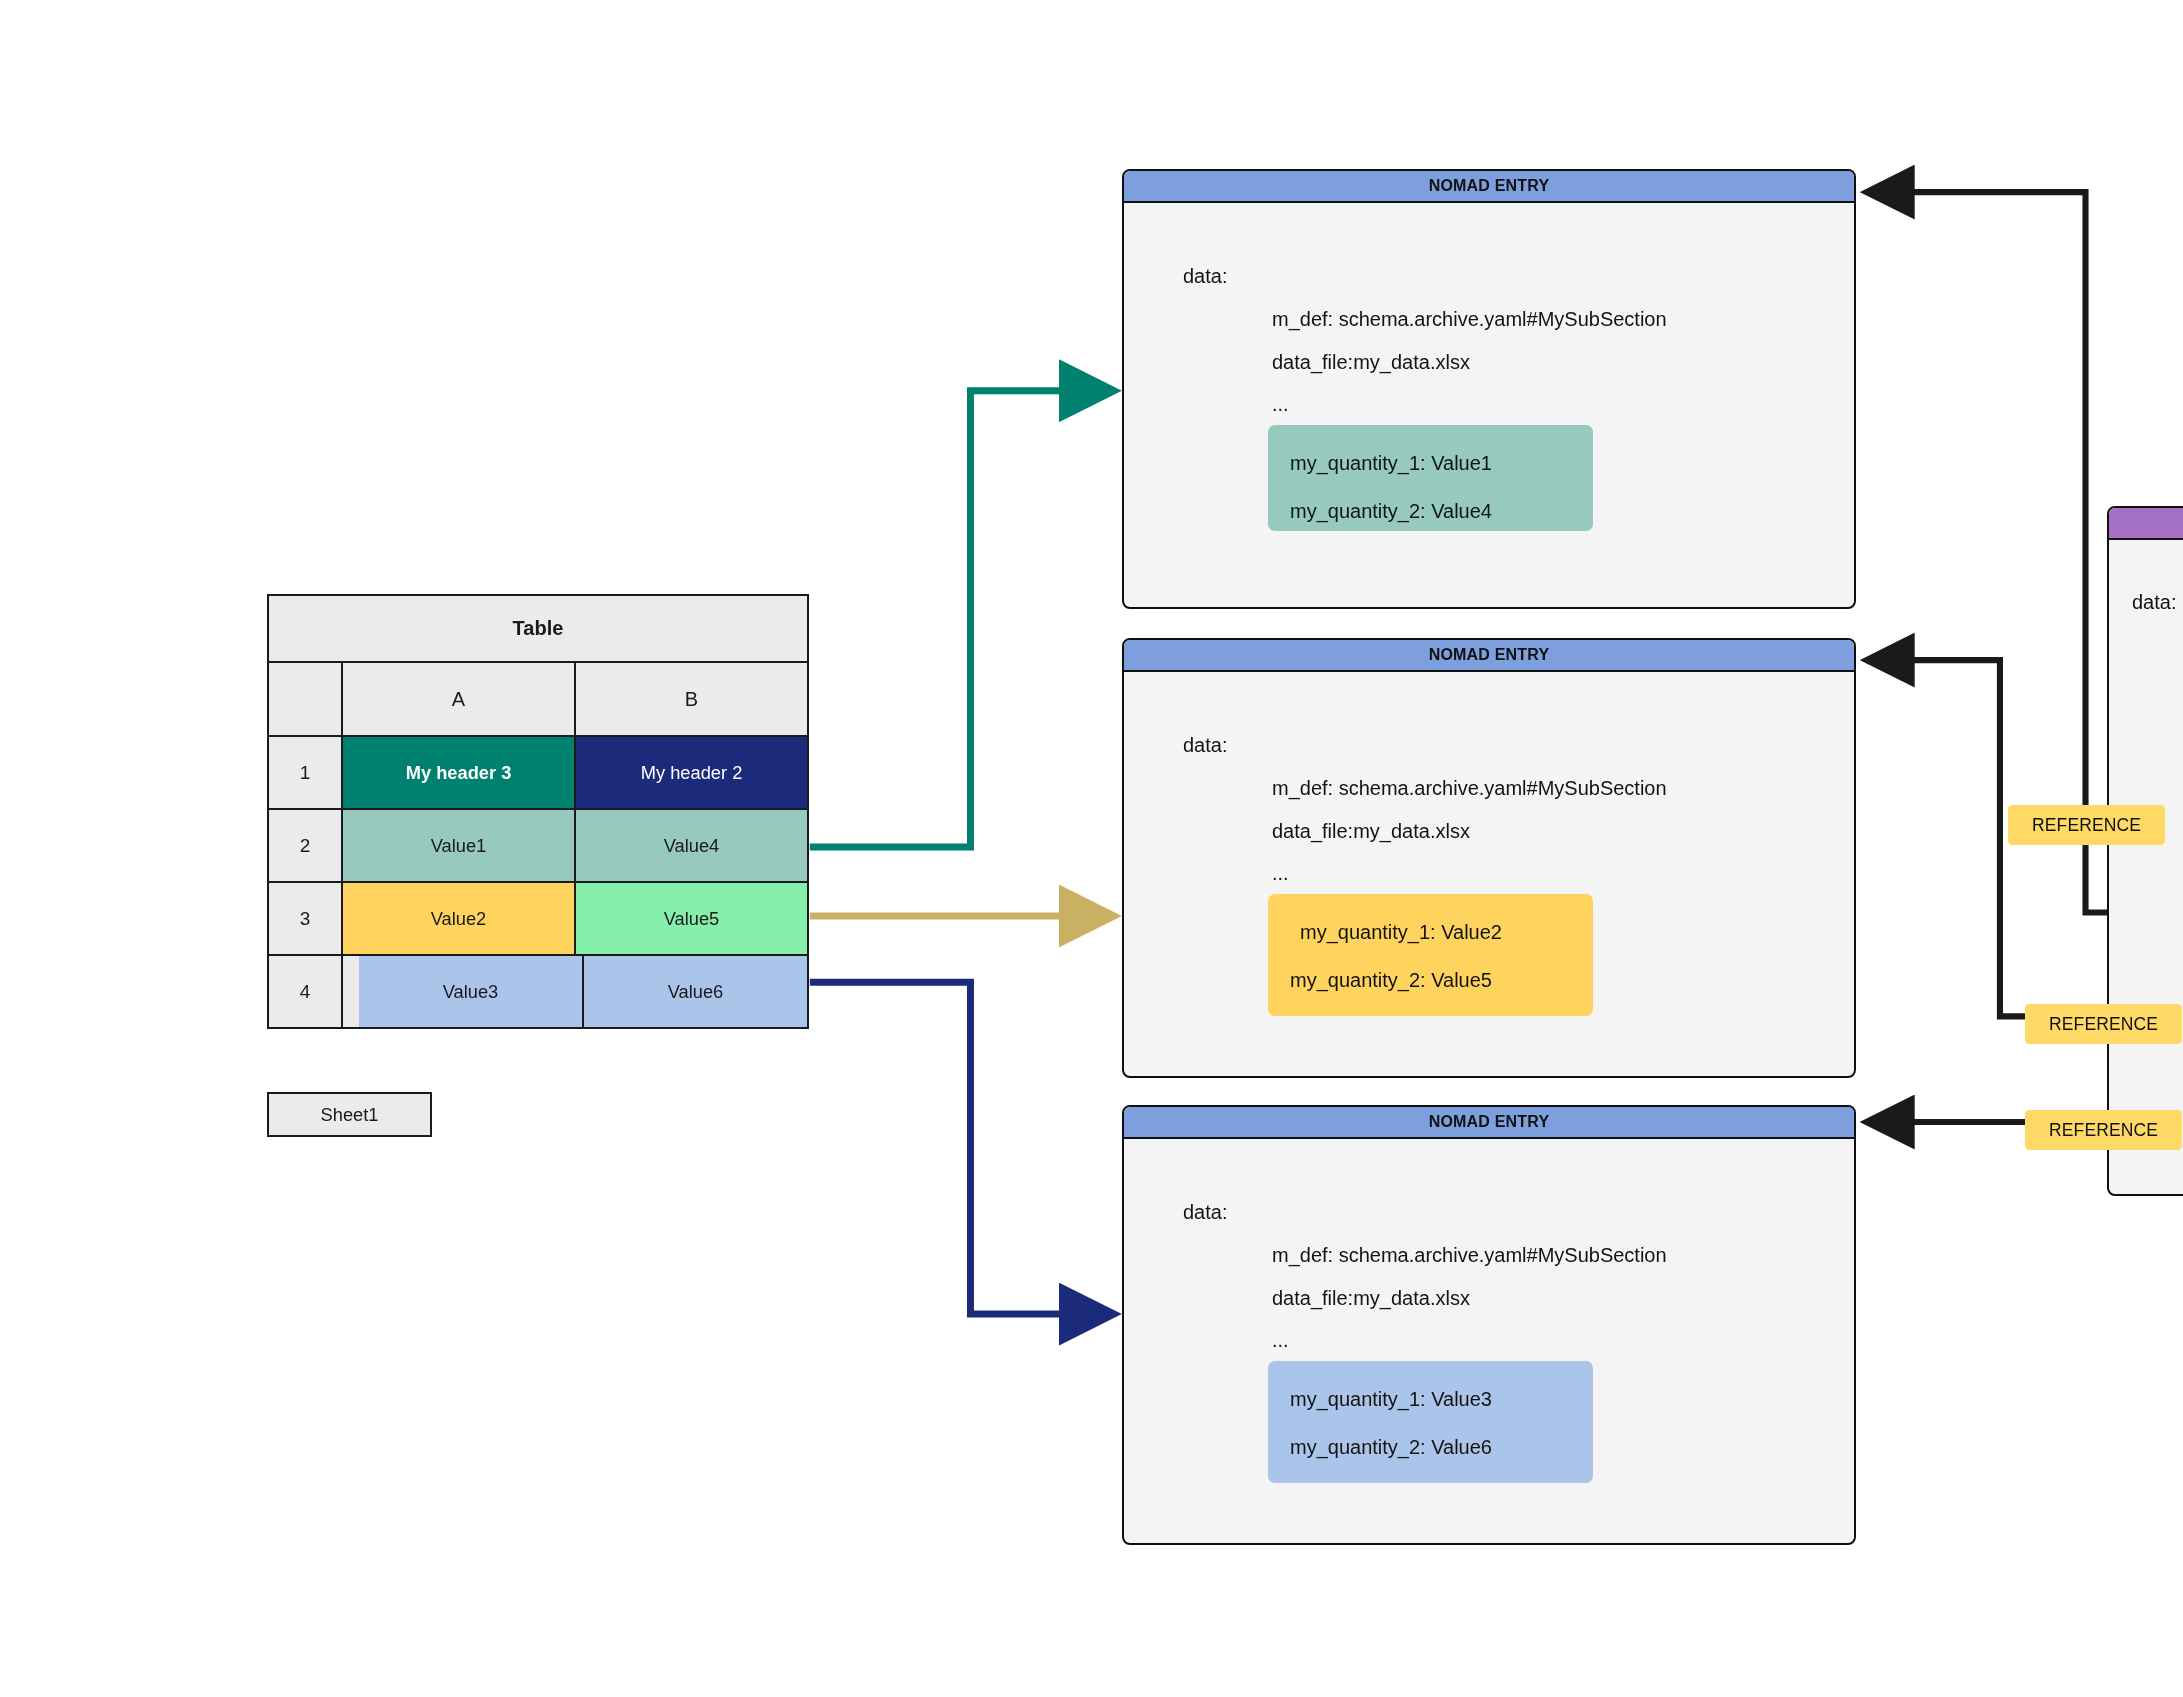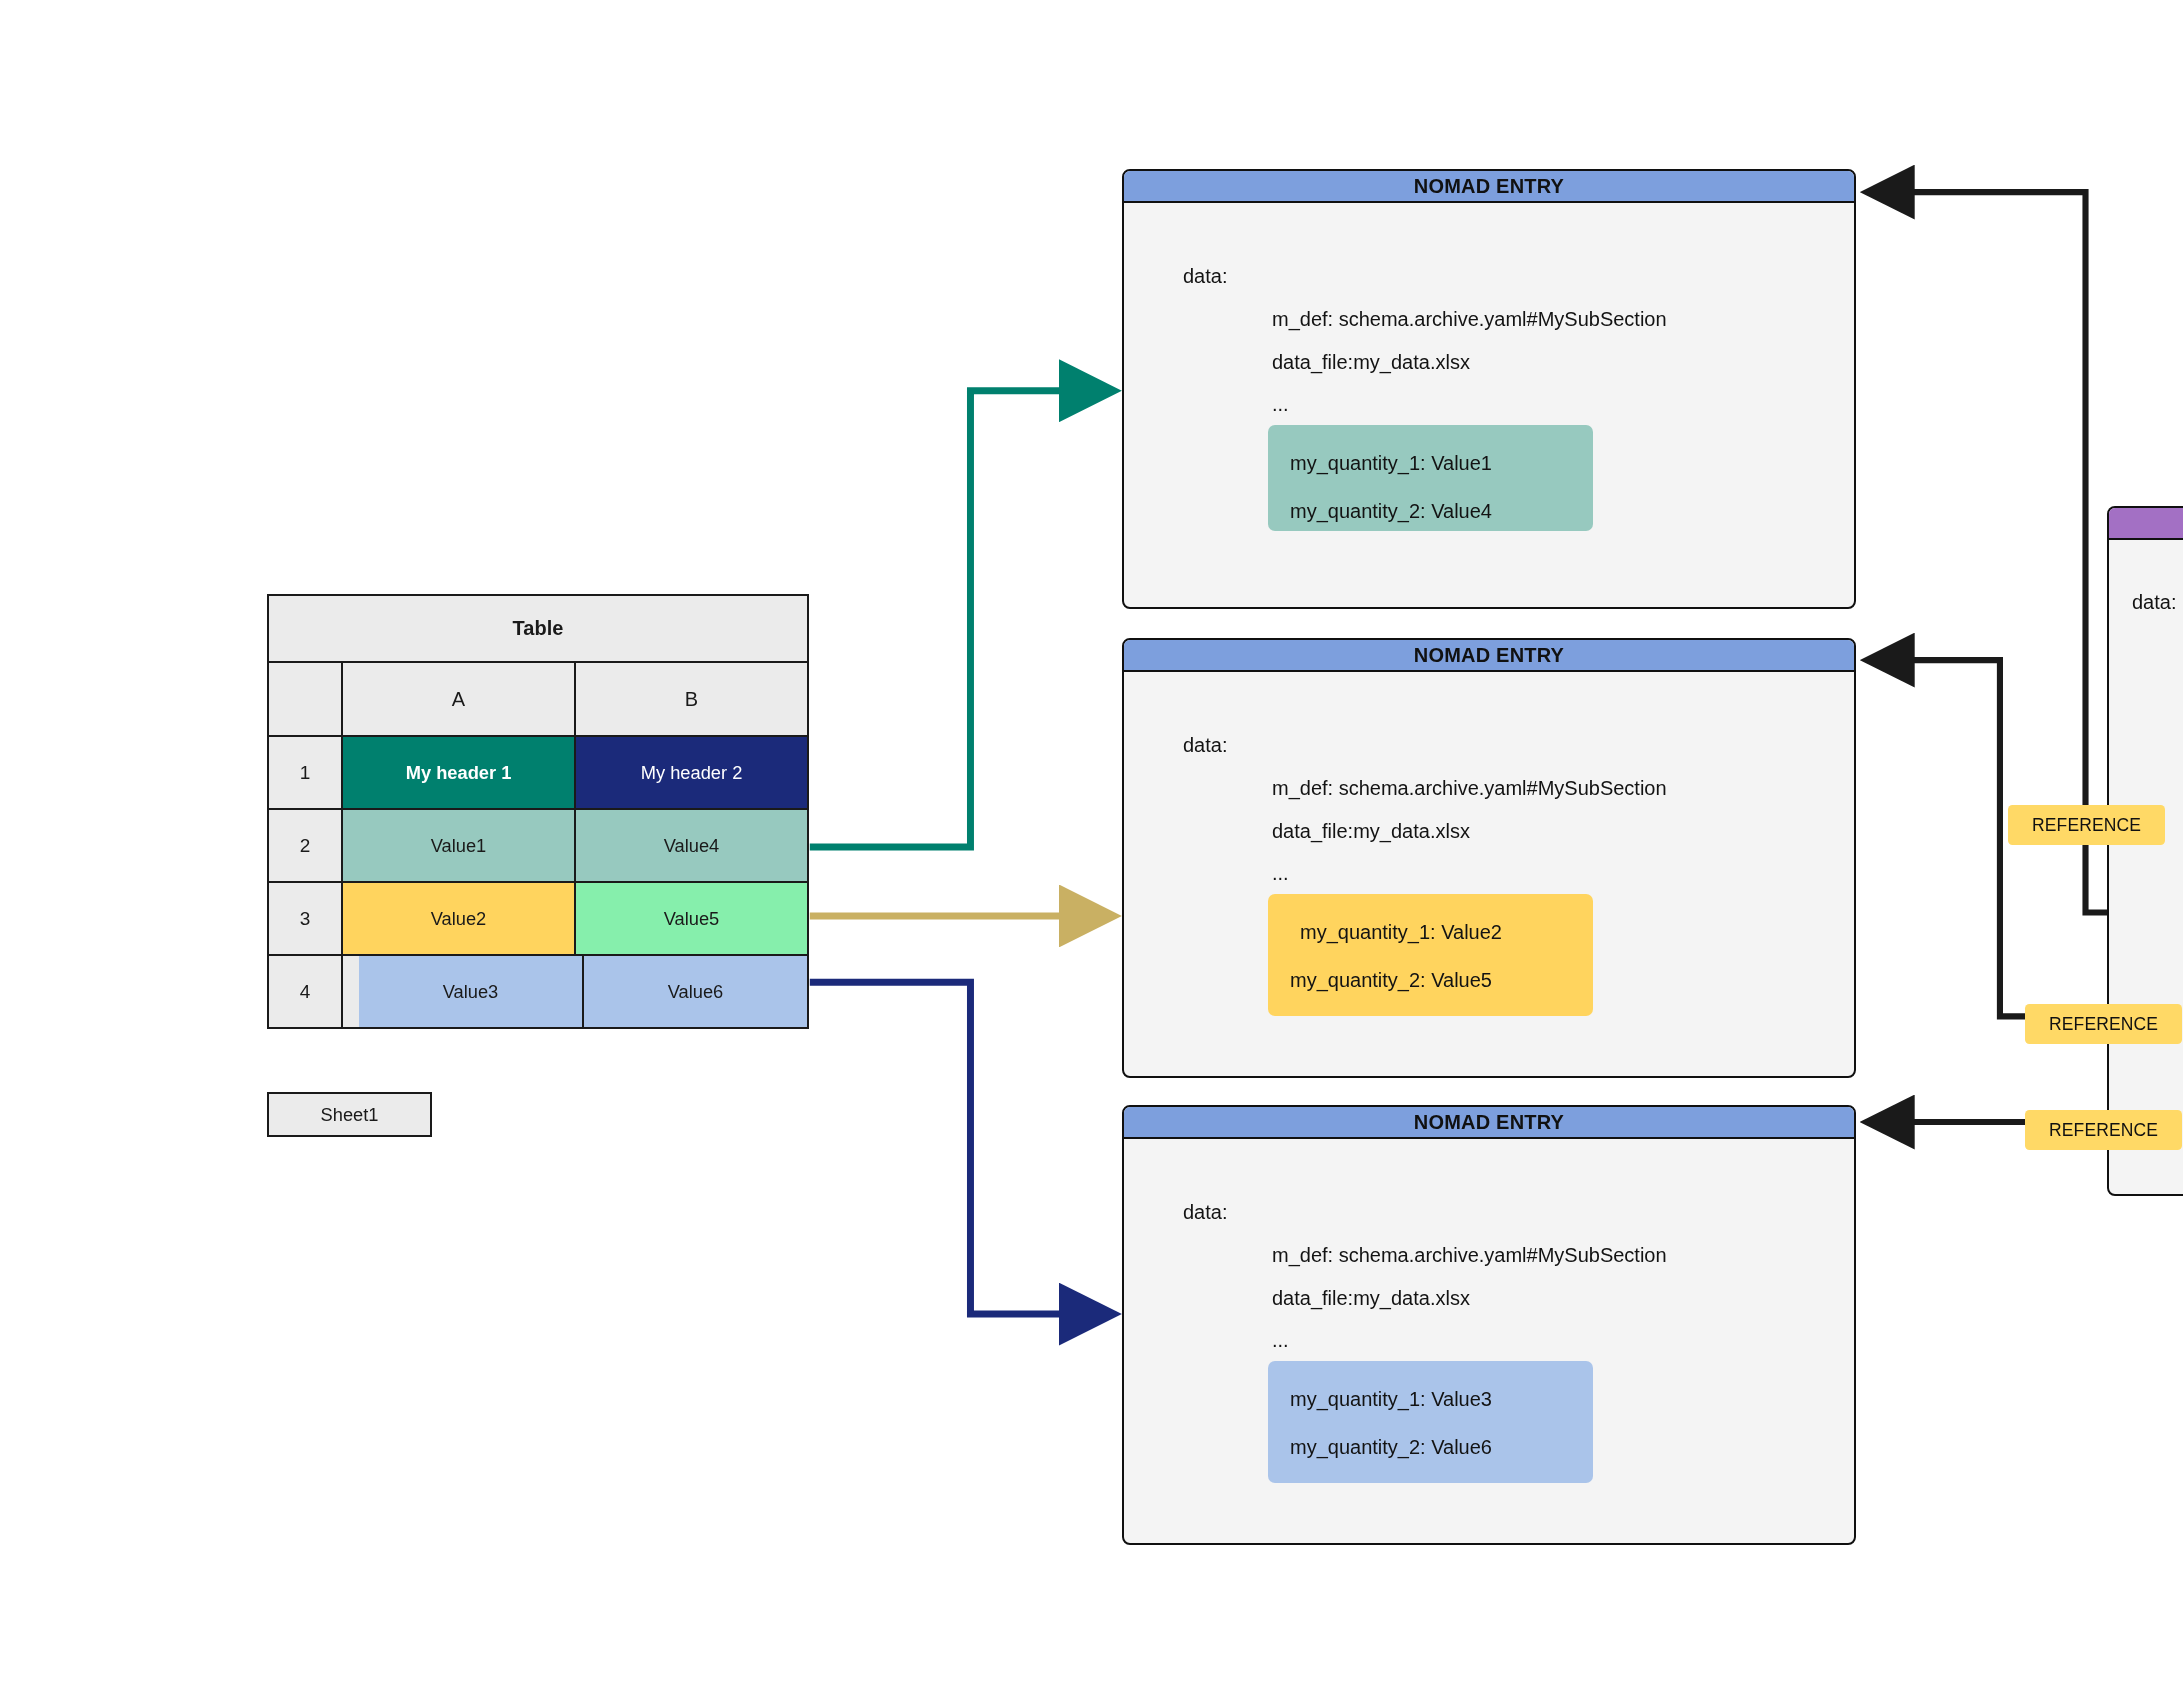--- a/index.html
+++ b/index.html
@@ -27,21 +27,21 @@
   .colhdr{height:72px;}
   .colhdr .cell{background:#ebebeb;font-size:20px;}
   .sheet-tab{position:absolute;left:267px;top:1092px;width:165px;height:45px;
         border:2.6px solid #1a1a1a;box-sizing:border-box;background:#ebebeb;
         display:flex;align-items:center;justify-content:center;font-size:18.3px;color:#1a1a1a;}
 
   
   .entry{position:absolute;border:2.6px solid #101010;border-radius:7.9px;
          background:#f4f4f4;box-sizing:border-box;overflow:hidden;}
   .entry-hdr{height:30px;display:flex;align-items:center;justify-content:center;
-         font-size:20px;font-weight:bold;letter-spacing:0.2px;color:#111;
+         font-size:16px;font-weight:bold;letter-spacing:0.2px;color:#111;
          border-bottom:2.6px solid #101010;}
   .entry-body{position:relative;padding:0;}
   .ln{position:absolute;font-size:20px;color:#131313;white-space:nowrap;}
   .ind0{left:59px;}
   .ind1{left:148px;}
   .qbox{position:absolute;border-radius:7px;padding:0;}
   .qline{position:absolute;font-size:20px;color:#131313;white-space:nowrap;}
 
   
   .refchip{position:absolute;background:#ffd966;border-radius:4.4px;
@@ -86,21 +86,21 @@
     <div class="sheet-title">Table</div>
 
     <div class="sheet-row colhdr">
       <div class="cell-idx"></div>
       <div class="cell">A</div>
       <div class="cell">B</div>
     </div>
 
     <div class="sheet-row">
       <div class="cell-idx">1</div>
-      <div class="cell" style="background:#00806e;color:#fff;font-weight:bold;">My header 1</div>
+      <div class="cell" style="background:#00806e;color:#fff;font-weight:bold;">My header 3</div>
       <div class="cell" style="background:#1b2a7a;color:#fff;font-weight:normal;">My header 2</div>
     </div>
 
     <div class="sheet-row">
       <div class="cell-idx">2</div>
       <div class="cell" style="background:#97c9bf;">Value1</div>
       <div class="cell" style="background:#97c9bf;">Value4</div>
     </div>
 
     <div class="sheet-row">

